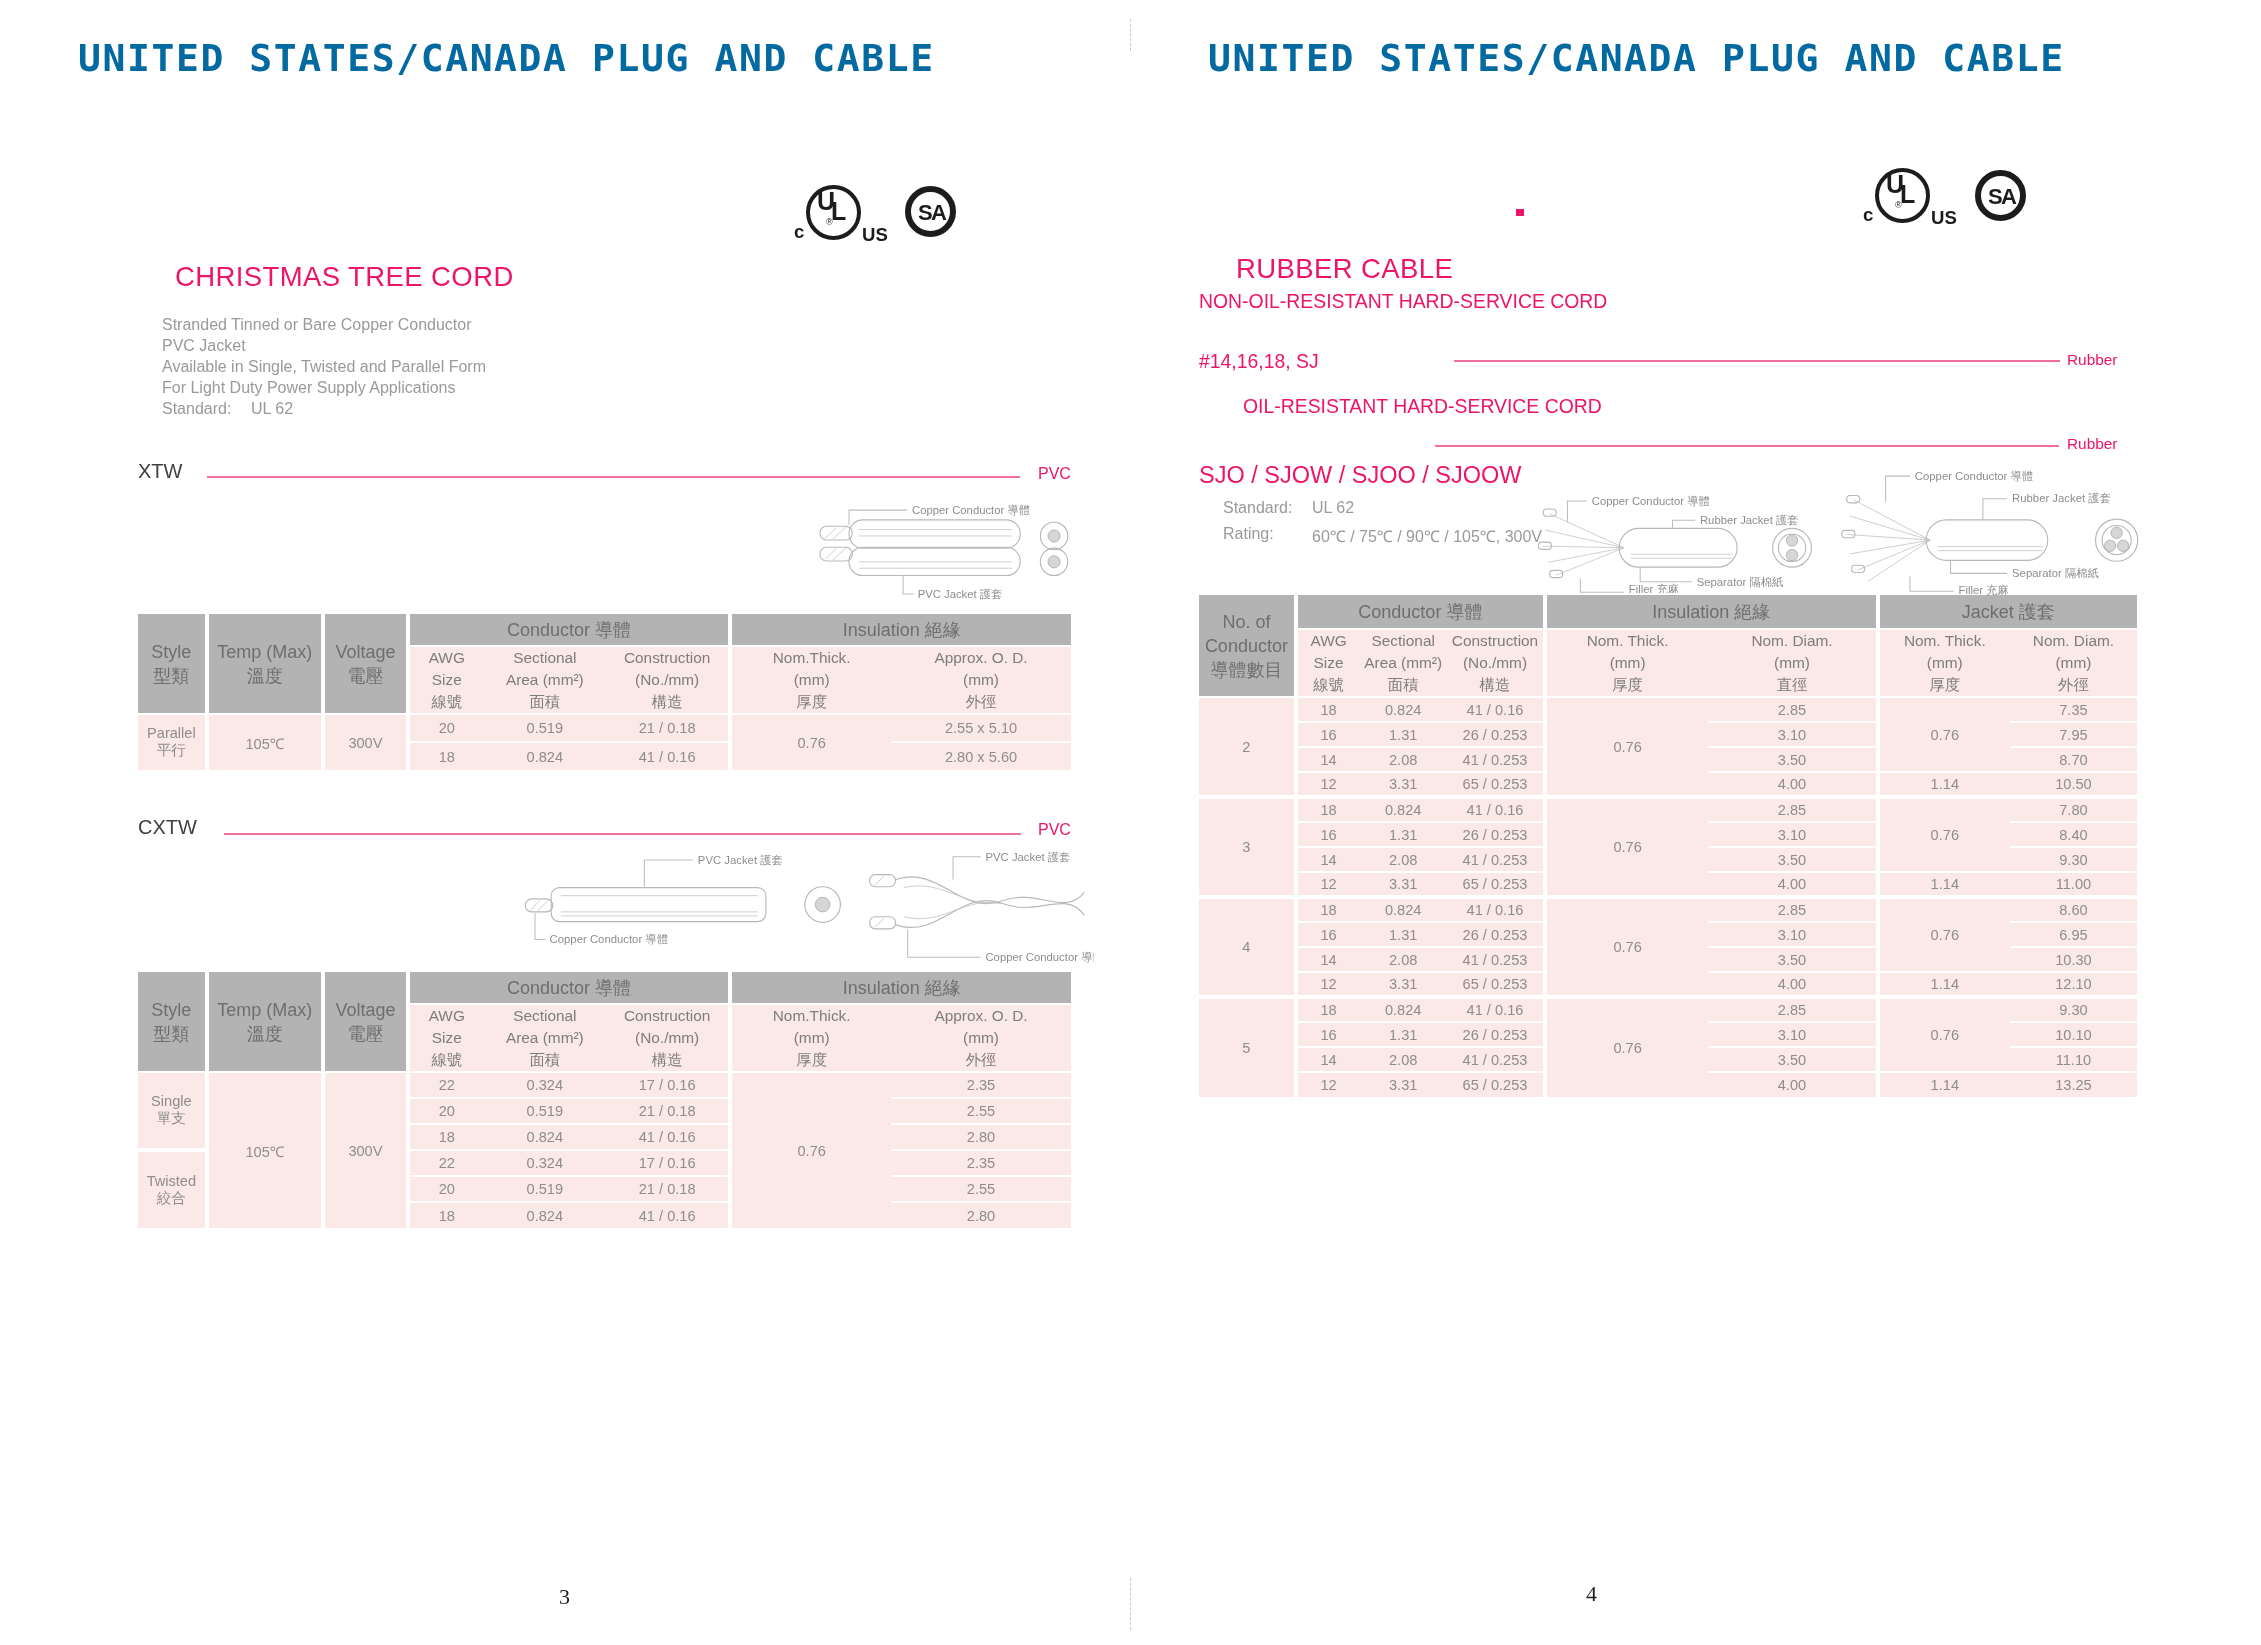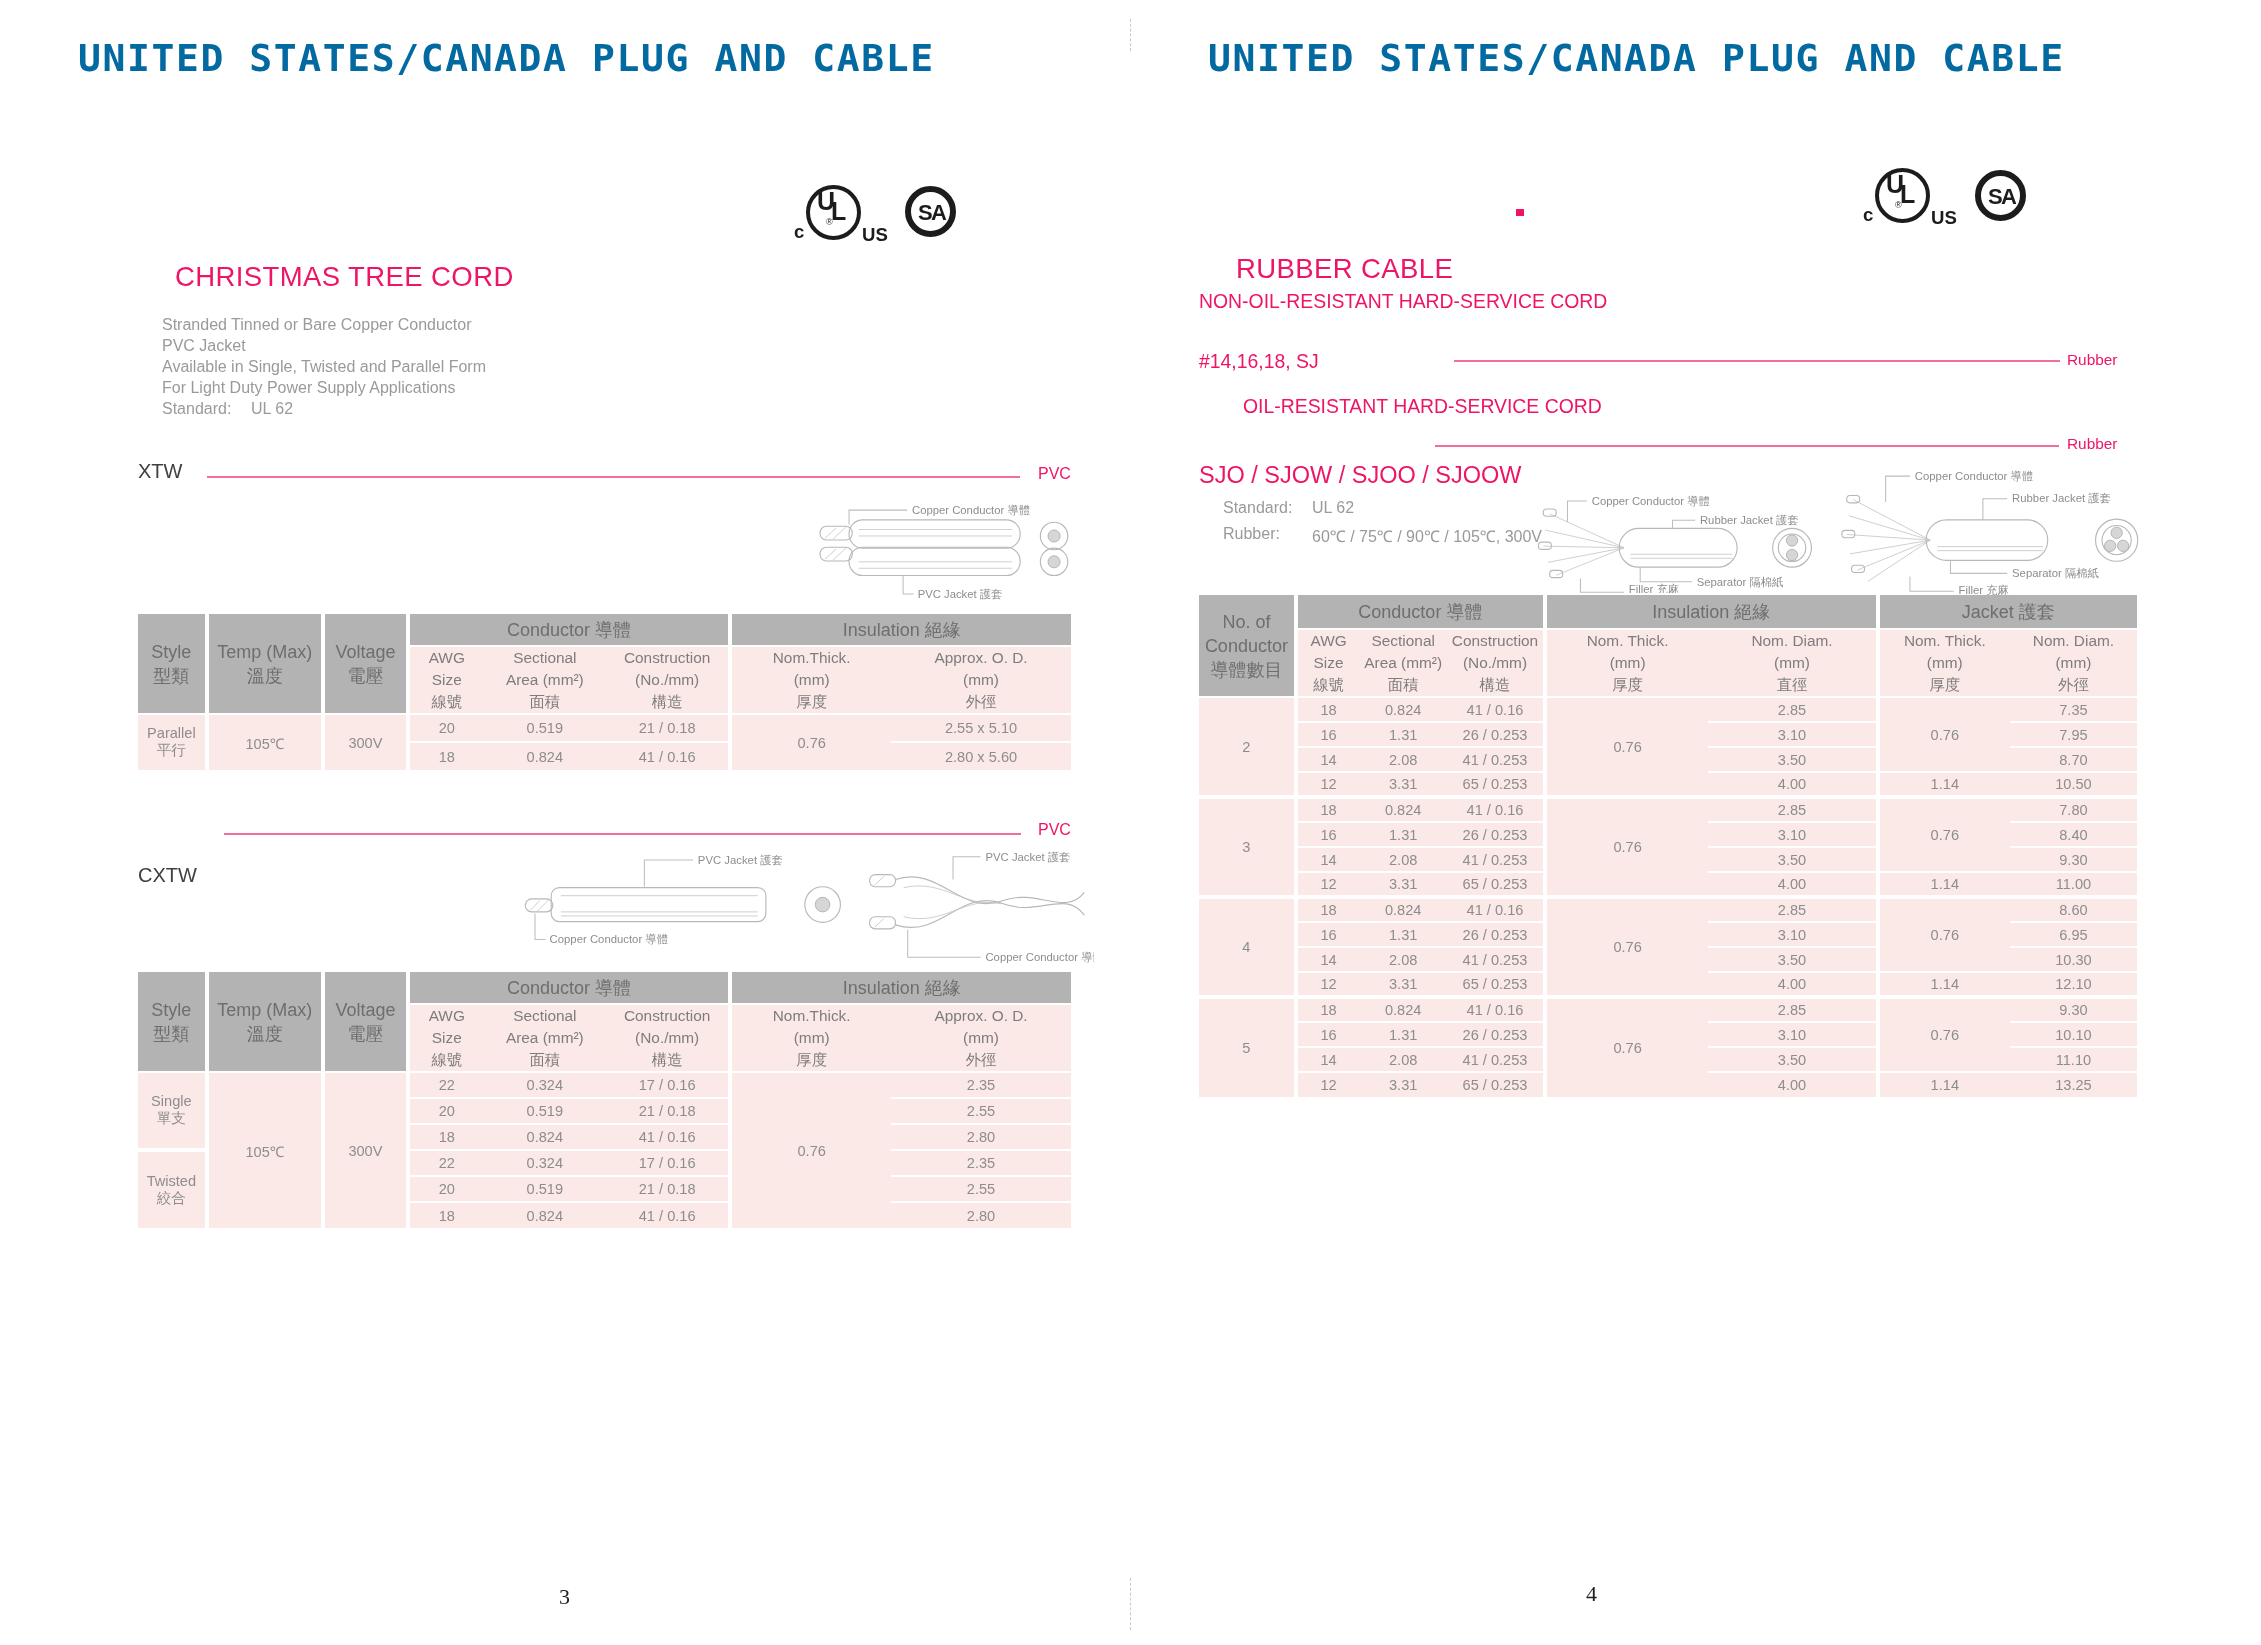--- a/index.html
+++ b/index.html
@@ -171,21 +171,21 @@
   </tr>
   <tr class="dr">
     <td class="gapL sep">18</td>
     <td class="sep">0.824</td>
     <td class="sep">41 / 0.16</td>
     <td class="sep">2.80 x 5.60</td>
   </tr>
 </tbody>
   </table>
 
-<div class="abs sec-code" style="left:138px;top:816px;margin-top:48px;">CXTW</div>
+<div class="abs sec-code" style="left:138px;top:816px;">CXTW</div>
 <div class="abs rule" style="left:224px;top:833px;width:797px;"></div>
 <div class="abs tagline" style="left:1038px;top:821px;">PVC</div>
 
 <div class="abs" style="left:454px;top:842px;width:640px;height:126px;">
   <svg width="640" height="126" viewBox="0 0 790 155">
     <polyline class="lead" points="295,22 235,22 235,55"></polyline>
     <text x="301" y="27">PVC Jacket 護套</text>
     <rect class="ln" x="88" y="70" width="34" height="16" rx="8"></rect>
     <line class="thin" x1="94" y1="84" x2="106" y2="72"></line>
       <line class="thin" x1="103" y1="85" x2="117" y2="71"></line>
@@ -325,21 +325,21 @@
 <div class="abs h-pink-md" style="left:1199px;top:395px;margin-left:44px;">OIL-RESISTANT HARD-SERVICE CORD</div>
 <div class="abs rule" style="left:1435px;top:445px;width:624px;"></div>
 <div class="abs tagline" style="left:2067px;top:435px;font-size:15.4px;">Rubber</div>
 
 <div class="abs h-pink-sm" style="left:1199px;top:462px;">SJO / SJOW / SJOO / SJOOW</div>
 <div class="abs kv" style="left:1223px;top:499px;">
   <span class="k">Standard:</span>
   <span>UL 62</span>
 </div>
 <div class="abs kv" style="left:1223px;top:525px;">
-  <span class="k">Rubber:</span>
+  <span class="k">Rating:</span>
   <span>60℃ / 75℃ / 90℃ / 105℃, 300V</span>
 </div>
 
 <div class="abs" style="left:1533px;top:467px;width:300px;height:126px;">
   <svg width="300" height="126" viewBox="0 0 370 156">
     <polyline class="lead" points="66,42 42,42 42,68"></polyline>
     <text x="72" y="47">Copper Conductor 導體</text>
     <line class="thin" x1="112" y1="100" x2="20" y2="58"></line>
     <line class="thin" x1="112" y1="100" x2="14" y2="78"></line>
     <line class="thin" x1="112" y1="100" x2="12" y2="98"></line>

